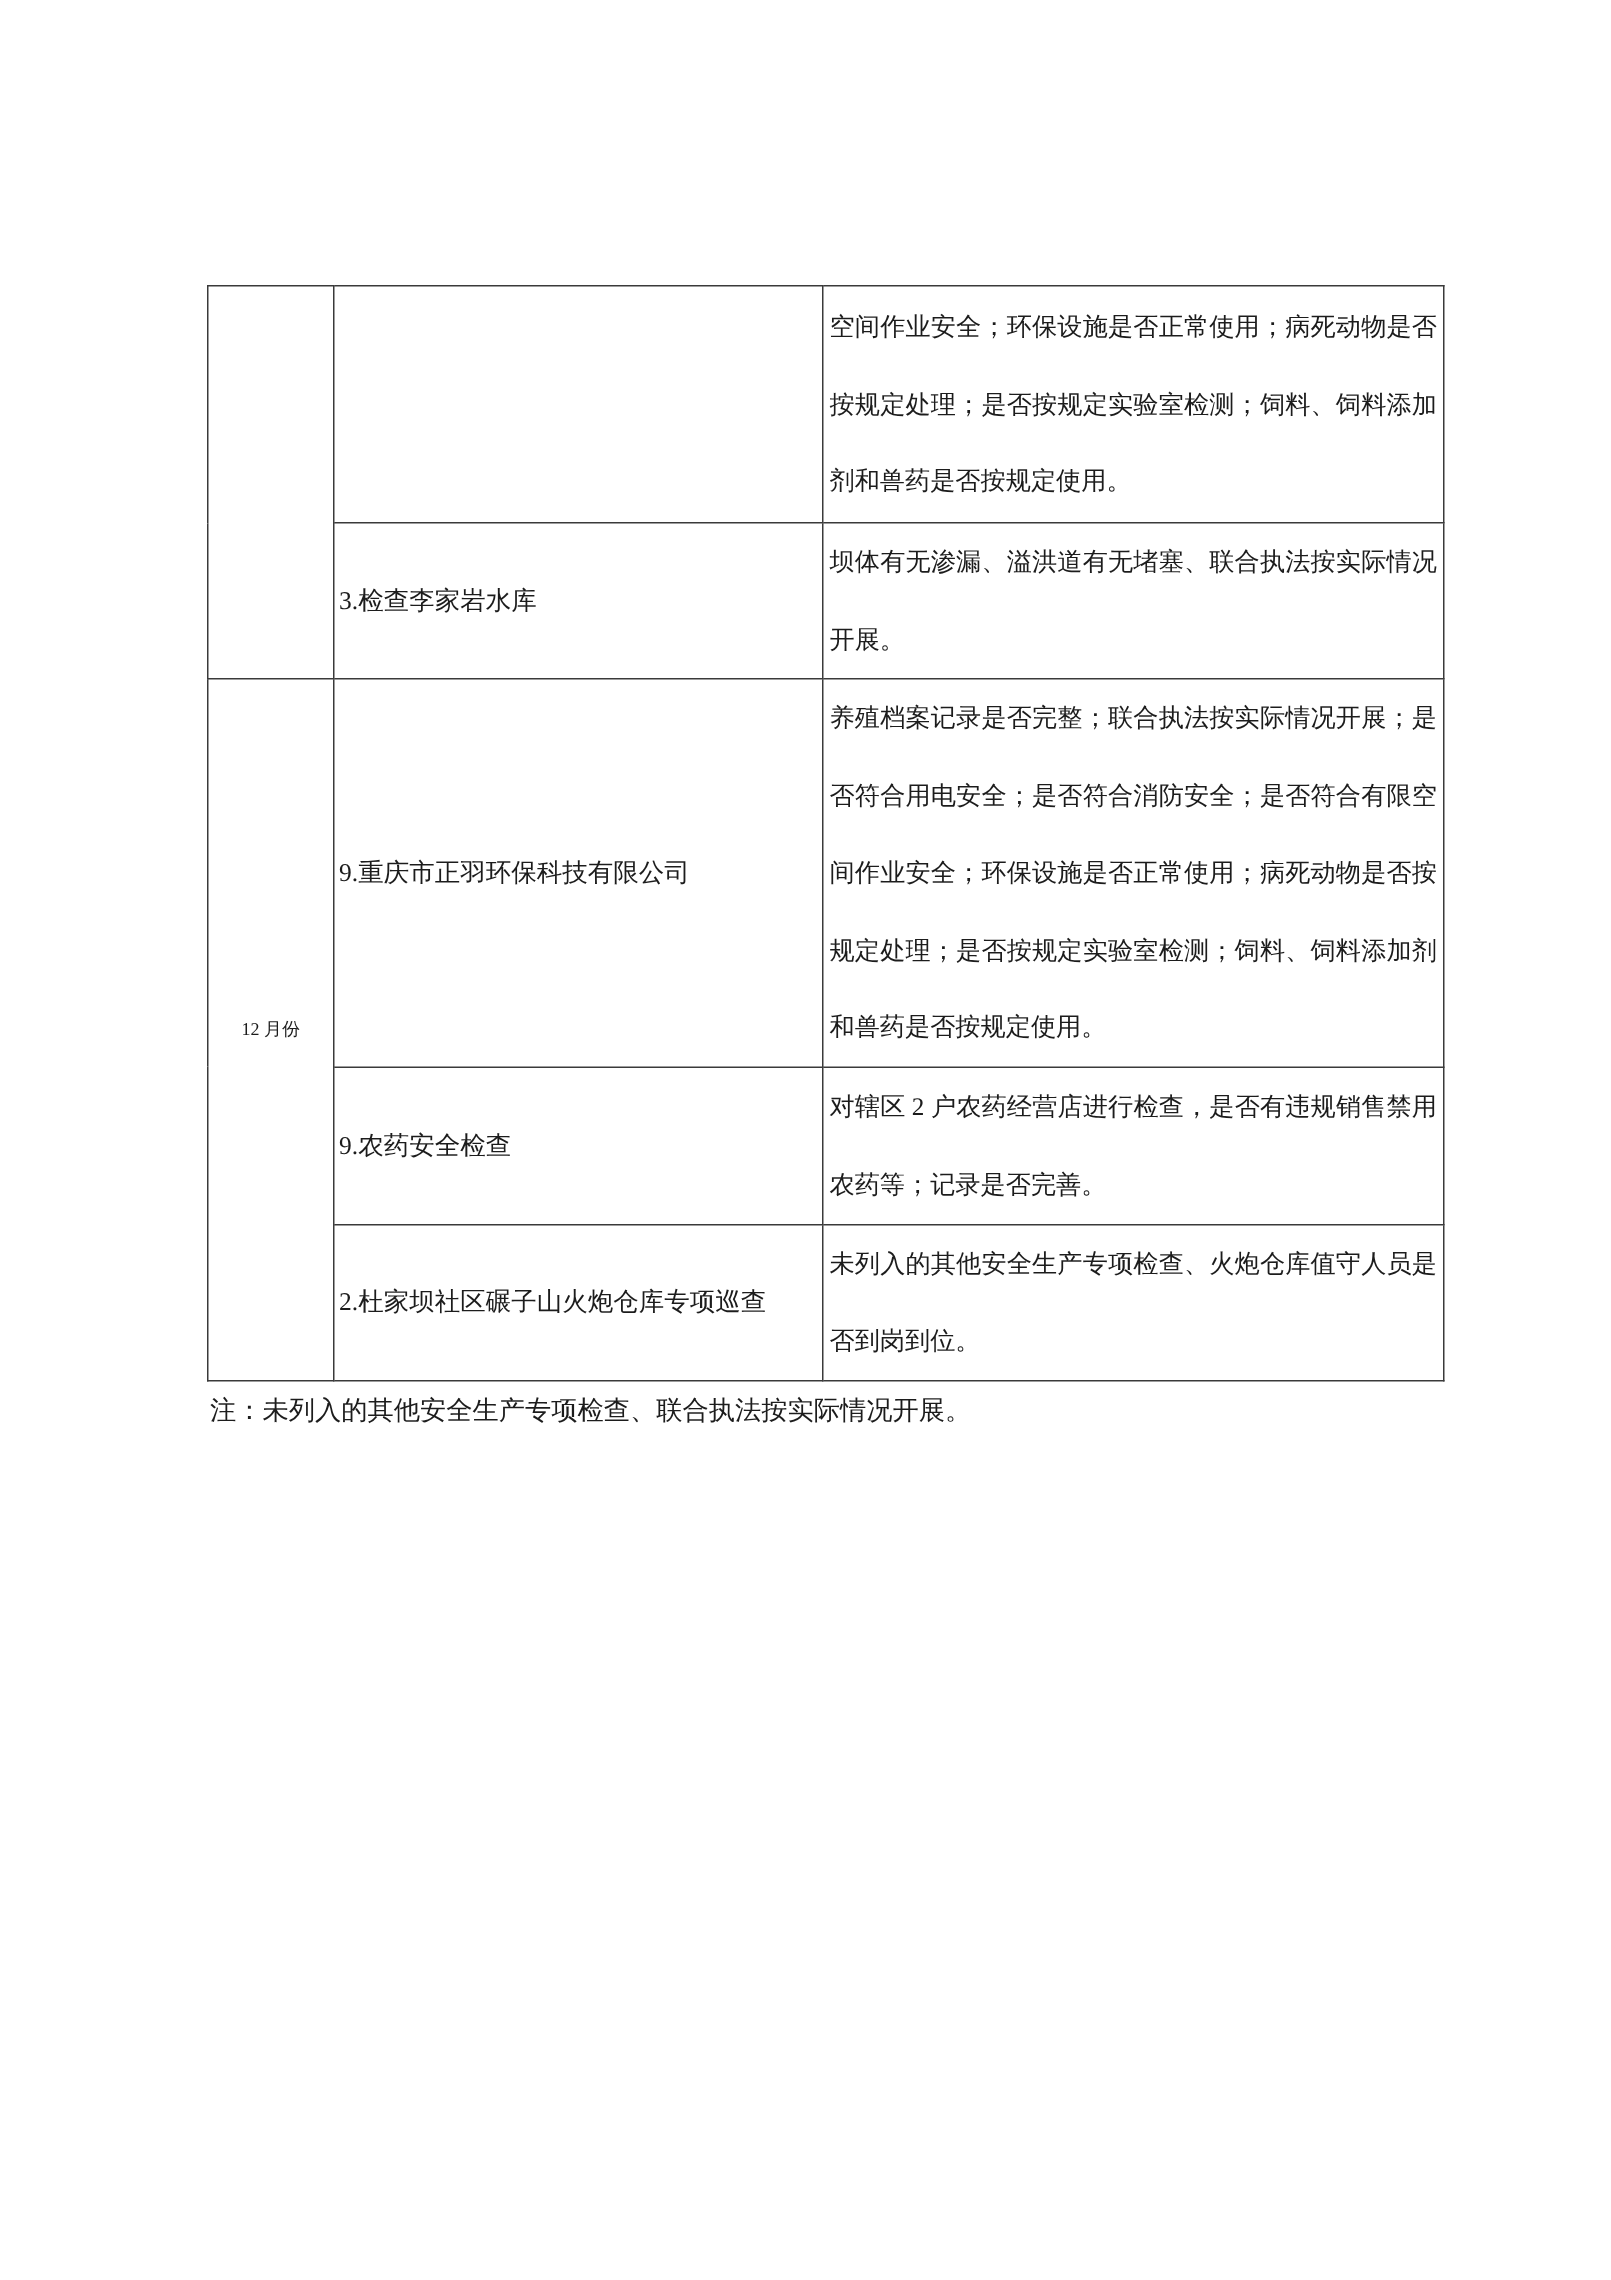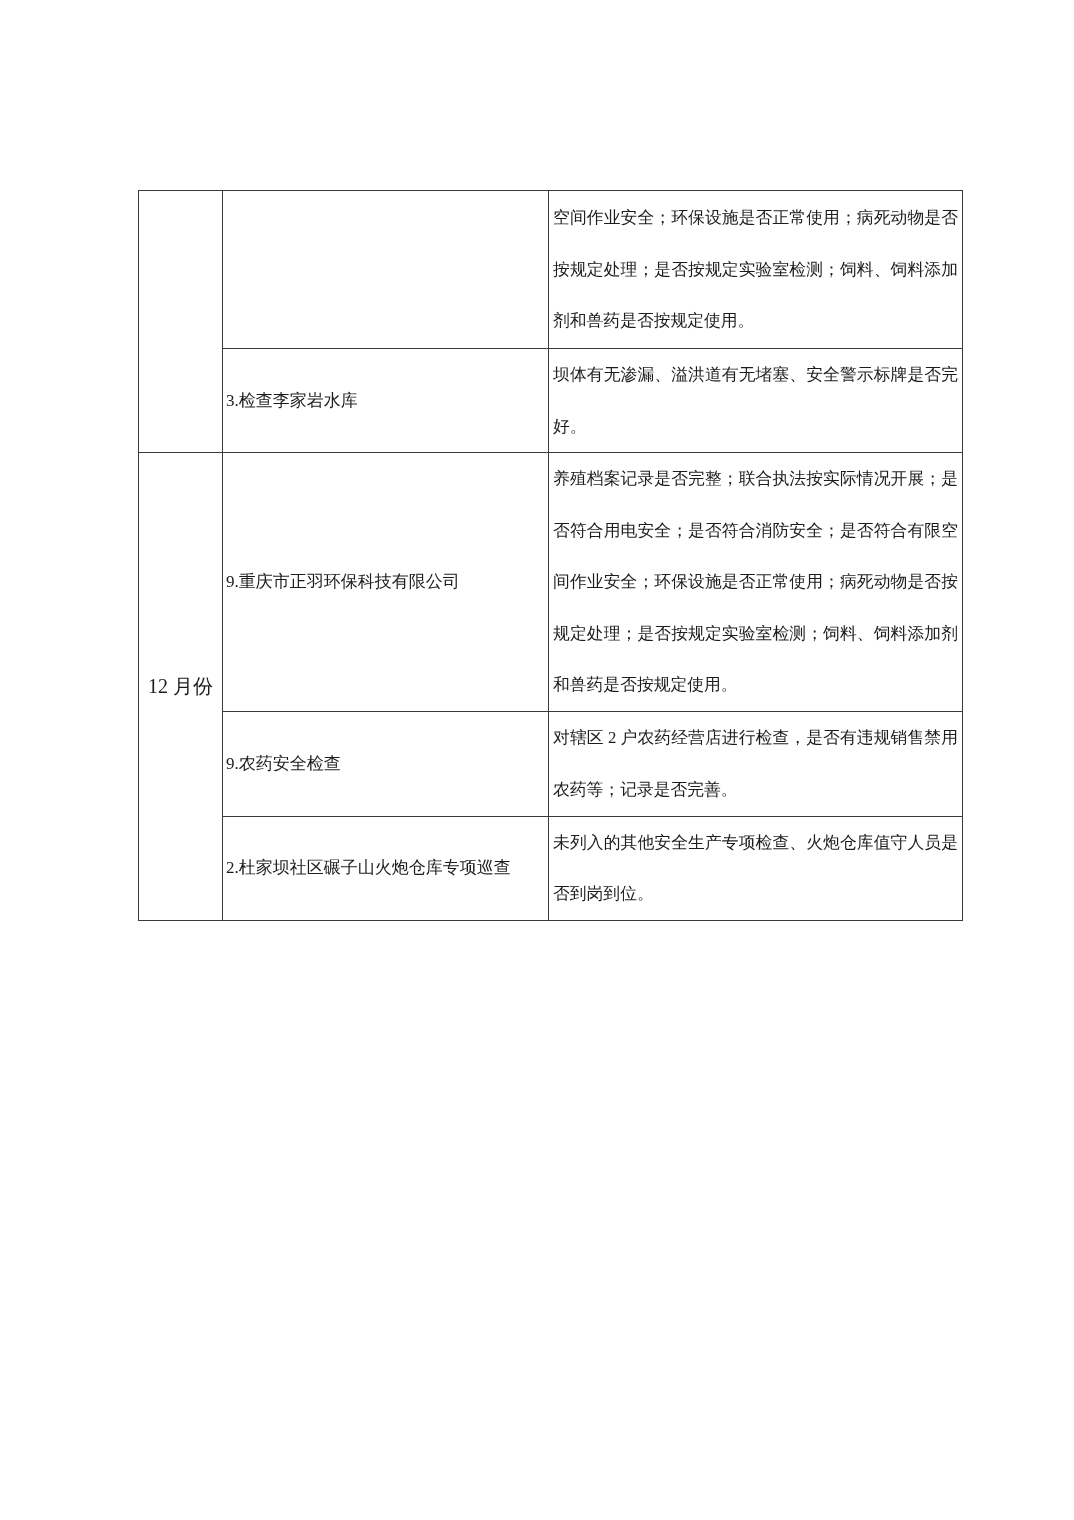--- a/index.html
+++ b/index.html
@@ -39,21 +39,21 @@
   }
 
   tr.r-a { height: 158px; }
   tr.r-b { height: 102px; }
   tr.r-c { height: 257px; }
   tr.r-d { height: 105px; }
   tr.r-e { height: 104px; }
 
   td.month-cell {
     text-align: center;
-    font-size: 20px;
+    font-size: 12px;
     line-height: 24px;
   }
   td.item-cell {
     text-align: left;
     font-size: 17px;
     line-height: 26px;
     padding: 0 3px;
   }
   td.content-cell {
     text-align: justify;
@@ -97,34 +97,35 @@
       <col class="c-content">
     </colgroup>
     <tbody>
       <tr class="r-a">
         <td class="month-cell" rowspan="2"></td>
         <td class="item-cell"></td>
         <td class="content-cell">空间作业安全；环保设施是否正常使用；病死动物是否按规定处理；是否按规定实验室检测；饲料、饲料添加剂和兽药是否按规定使用。</td>
       </tr>
       <tr class="r-b">
         <td class="item-cell">3.检查李家岩水库</td>
-        <td class="content-cell">坝体有无渗漏、溢洪道有无堵塞、安全警示标牌是否完好。</td>
+        <td class="content-cell">坝体有无渗漏、溢洪道有无堵塞、联合执法按实际情况开展。</td>
       </tr>
       <tr class="r-c">
         <td class="month-cell" rowspan="3">12 月份</td>
         <td class="item-cell">9.重庆市正羽环保科技有限公司</td>
         <td class="content-cell">养殖档案记录是否完整；联合执法按实际情况开展；是否符合用电安全；是否符合消防安全；是否符合有限空间作业安全；环保设施是否正常使用；病死动物是否按规定处理；是否按规定实验室检测；饲料、饲料添加剂和兽药是否按规定使用。</td>
       </tr>
       <tr class="r-d">
         <td class="item-cell">9.农药安全检查</td>
         <td class="content-cell">对辖区 2 户农药经营店进行检查，是否有违规销售禁用农药等；记录是否完善。</td>
       </tr>
       <tr class="r-e">
         <td class="item-cell">2.杜家坝社区碾子山火炮仓库专项巡查</td>
         <td class="content-cell">未列入的其他安全生产专项检查、火炮仓库值守人员是否到岗到位。</td>
       </tr>
     </tbody>
   </table>
 
+  <div class="footnote">注：未列入的其他安全生产专项检查、联合执法按实际情况开展。</div>
 
   <div class="page-number">— 33 —</div>
 
 </div>
 
 </body></html>

